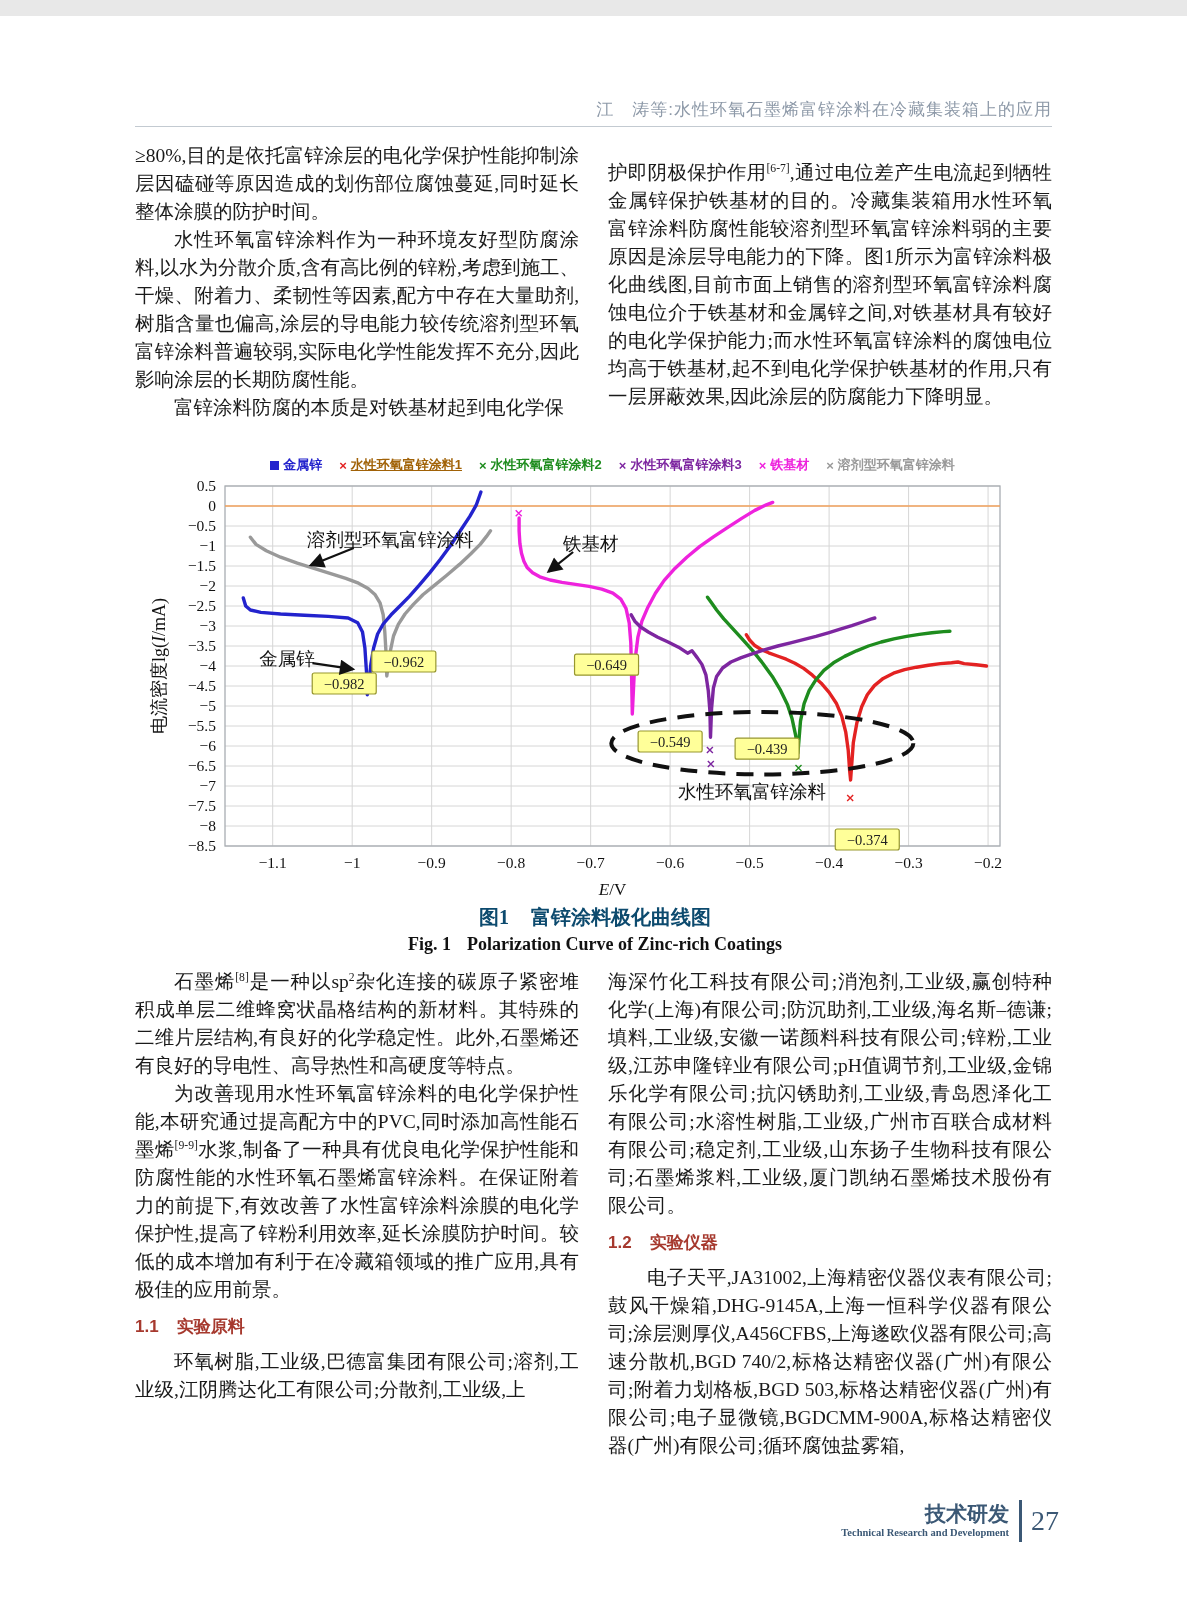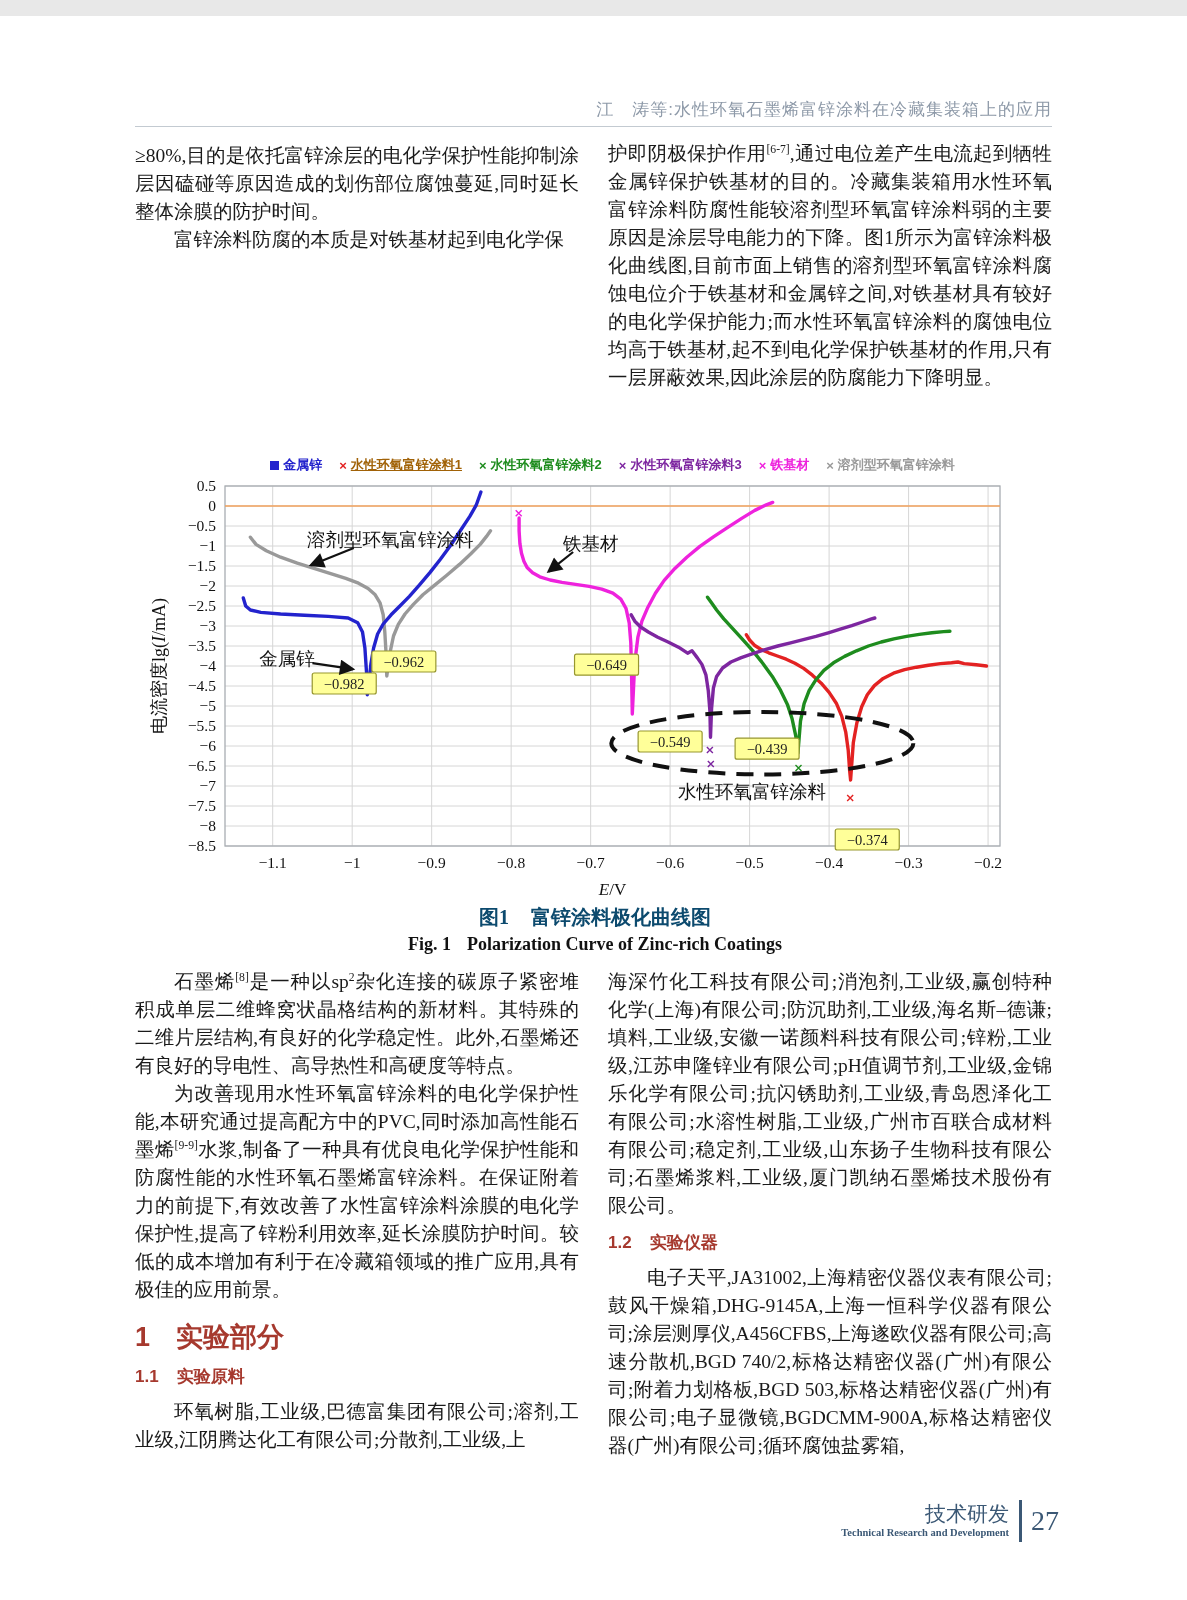--- a/index.html
+++ b/index.html
@@ -6,21 +6,21 @@
   .page{position:relative;width:1187px;height:1600px;background:#ffffff;margin:16px auto;
         font-family:"Liberation Serif",serif;color:#1a1a1a;overflow:hidden;}
   .running-title{position:absolute;top:82px;left:135px;width:917px;text-align:right;
         font-family:"Liberation Sans",sans-serif;font-size:17px;color:#8d99a8;letter-spacing:1px;}
   .header-rule{position:absolute;top:110px;left:135px;width:917px;height:1px;background:#c3cad1;}
   .col{position:absolute;width:444px;font-size:19.5px;line-height:28px;text-align:justify;}
   .col p{margin:0;}
   .ind{text-indent:2em;}
   sup{font-size:0.6em;line-height:0;vertical-align:super;}
   .col1-top{left:135px;top:126px;}
-  .col2-top{left:608px;top:124px;}
+  .col2-top{left:608px;top:143px;}
   .col1-bot{left:135px;top:952px;}
   .col2-bot{left:608px;top:952px;}
   .sec-h1{font-family:"Liberation Sans",sans-serif;font-weight:bold;font-size:27px;color:#a6392e;
         margin:16px 0 10px 0;line-height:34px;text-indent:0;}
   .sec-h2{font-family:"Liberation Sans",sans-serif;font-weight:bold;font-size:17px;color:#a6392e;
         margin:10px 0 8px 0;line-height:26px;text-indent:0;}
   .sec-gap{display:inline-block;width:26px;}
   .sec-gap2{display:inline-block;width:18px;}
   .figure{position:absolute;left:135px;top:428px;width:920px;height:505px;}
   .legend{position:absolute;top:12px;left:90px;width:775px;display:flex;justify-content:center;
@@ -29,35 +29,36 @@
   .legend-sq{width:9px;height:9px;display:inline-block;}
   .legend-x{font-size:13px;font-weight:bold;}
   .chart-svg{position:absolute;top:0;left:0;}
   .caption-cn{position:absolute;top:460px;width:100%;text-align:center;font-weight:bold;font-size:20px;color:#0c4a6e;}
   .caption-cn .cgap{display:inline-block;width:22px;}
   .caption-en{position:absolute;top:490px;width:100%;text-align:center;font-weight:bold;font-size:18px;
         font-family:"Liberation Serif",serif;color:#111;}
   .caption-en .cgap{display:inline-block;width:16px;}
   .footer{position:absolute;top:1484px;right:128px;display:flex;align-items:center;}
   .footer-txt{display:flex;flex-direction:column;align-items:flex-end;color:#3b5875;}
-  .footer-cn{font-family:"Liberation Sans",sans-serif;font-weight:normal;font-size:21px;line-height:24px;}
+  .footer-cn{font-family:"Liberation Sans",sans-serif;font-weight:bold;font-size:21px;line-height:24px;}
   .footer-en{font-family:"Liberation Serif",serif;font-weight:bold;font-size:10.5px;line-height:14px;}
   .footer-bar{width:3px;height:42px;background:#3b5875;margin:0 9px 0 10px;}
   .footer-num{font-family:"Liberation Serif",serif;font-size:28px;color:#3b5875;}
 </style>
 </head>
 <body>
 
 <div class="page">
 
   <div class="running-title">江　涛等:水性环氧石墨烯富锌涂料在冷藏集装箱上的应用</div>
   <div class="header-rule"></div>
 
   <div class="col col1-top">
     <p>≥80%,目的是依托富锌涂层的电化学保护性能抑制涂层因磕碰等原因造成的划伤部位腐蚀蔓延,同时延长整体涂膜的防护时间。</p>
+    <p class="ind">水性环氧富锌涂料作为一种环境友好型防腐涂料,以水为分散介质,含有高比例的锌粉,考虑到施工、干燥、附着力、柔韧性等因素,配方中存在大量助剂,树脂含量也偏高,涂层的导电能力较传统溶剂型环氧富锌涂料普遍较弱,实际电化学性能发挥不充分,因此影响涂层的长期防腐性能。</p>
     <p class="ind">富锌涂料防腐的本质是对铁基材起到电化学保</p>
   </div>
 
   <div class="col col2-top">
     <p>护即阴极保护作用<sup>[6-7]</sup>,通过电位差产生电流起到牺牲金属锌保护铁基材的目的。冷藏集装箱用水性环氧富锌涂料防腐性能较溶剂型环氧富锌涂料弱的主要原因是涂层导电能力的下降。图1所示为富锌涂料极化曲线图,目前市面上销售的溶剂型环氧富锌涂料腐蚀电位介于铁基材和金属锌之间,对铁基材具有较好的电化学保护能力;而水性环氧富锌涂料的腐蚀电位均高于铁基材,起不到电化学保护铁基材的作用,只有一层屏蔽效果,因此涂层的防腐能力下降明显。</p>
   </div>
 
   <div class="figure">
     <svg id="chart-svg" class="chart-svg" width="920" height="455" viewBox="0 0 920 455">
         <defs>
@@ -190,23 +191,20 @@
       <span>图1</span><span class="cgap"></span><span>富锌涂料极化曲线图</span>
     </div>
     <div class="caption-en">
       <span>Fig. 1</span><span class="cgap"></span><span>Polarization Curve of Zinc-rich Coatings</span>
     </div>
   </div>
 
   <div class="col col1-bot">
     <p class="ind">石墨烯<sup>[8]</sup>是一种以sp<sup>2</sup>杂化连接的碳原子紧密堆积成单层二维蜂窝状晶格结构的新材料。其特殊的二维片层结构,有良好的化学稳定性。此外,石墨烯还有良好的导电性、高导热性和高硬度等特点。</p>
     <p class="ind">为改善现用水性环氧富锌涂料的电化学保护性能,本研究通过提高配方中的PVC,同时添加高性能石墨烯<sup>[9-9]</sup>水浆,制备了一种具有优良电化学保护性能和防腐性能的水性环氧石墨烯富锌涂料。在保证附着力的前提下,有效改善了水性富锌涂料涂膜的电化学保护性,提高了锌粉利用效率,延长涂膜防护时间。较低的成本增加有利于在冷藏箱领域的推广应用,具有极佳的应用前景。</p>
-    <h2 class="sec-h1">
-      <span>1</span><span class="sec-gap"></span><span>实验部分</span>
-    </h2>
     <h3 class="sec-h2">
       <span>1.1</span><span class="sec-gap2"></span><span>实验原料</span>
     </h3>
     <p class="ind">环氧树脂,工业级,巴德富集团有限公司;溶剂,工业级,江阴腾达化工有限公司;分散剂,工业级,上</p>
   </div>
 
   <div class="col col2-bot">
     <p>海深竹化工科技有限公司;消泡剂,工业级,赢创特种化学(上海)有限公司;防沉助剂,工业级,海名斯–德谦;填料,工业级,安徽一诺颜料科技有限公司;锌粉,工业级,江苏申隆锌业有限公司;pH值调节剂,工业级,金锦乐化学有限公司;抗闪锈助剂,工业级,青岛恩泽化工有限公司;水溶性树脂,工业级,广州市百联合成材料有限公司;稳定剂,工业级,山东扬子生物科技有限公司;石墨烯浆料,工业级,厦门凯纳石墨烯技术股份有限公司。</p>
     <h3 class="sec-h2">
       <span>1.2</span><span class="sec-gap2"></span><span>实验仪器</span>

